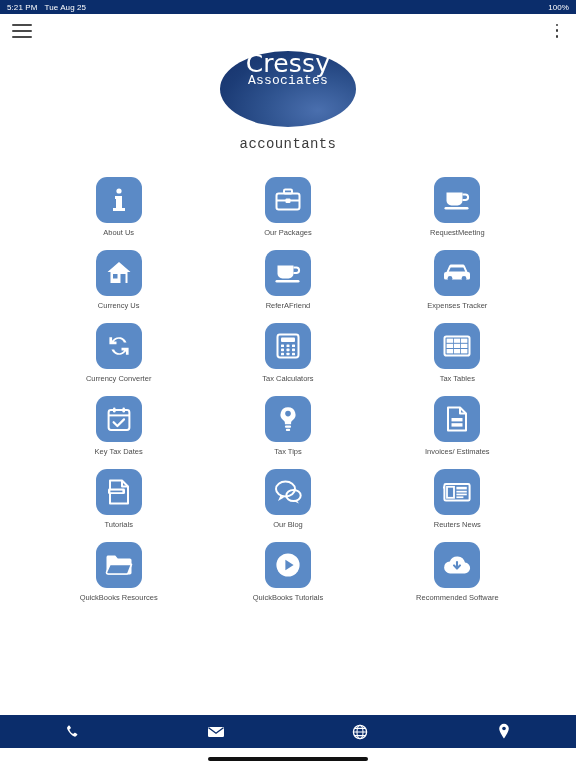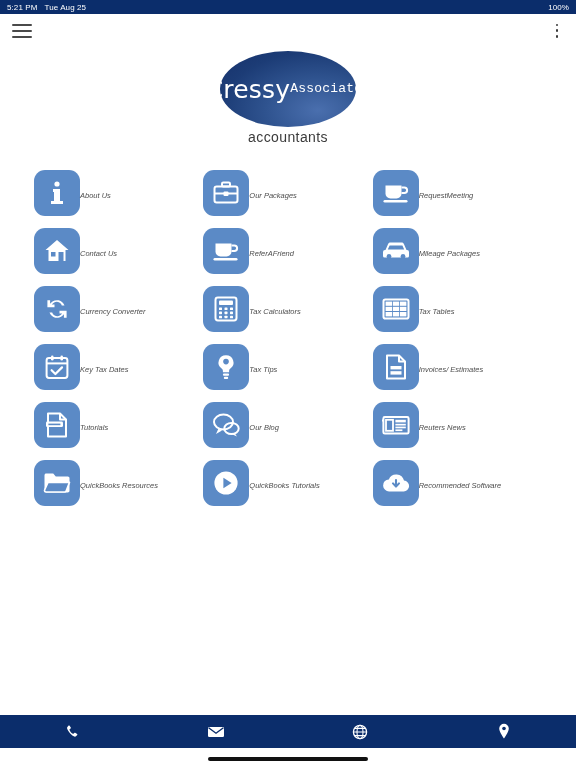--- a/index.html
+++ b/index.html
@@ -38,43 +38,43 @@
   .hamburger { width: 20px; height: 14px; display: flex; flex-direction: column; justify-content: space-between; cursor: pointer; }
   .hamburger span { display: block; height: 2px; background: #4a4a4a; border-radius: 1px; }
   .kebab { width: 14px; height: 16px; display: flex; flex-direction: column; align-items: center; justify-content: space-between; padding: 1px 0; cursor: pointer; }
   .kebab span { width: 2.5px; height: 2.5px; border-radius: 50%; background: #3a3a3a; display: block; }
 
   
   .logo-wrap { margin-top: 4px; display: flex; flex-direction: column; align-items: center; }
   .logo-oval {
     width: 136px; height: 76px; border-radius: 50%;
     background: radial-gradient(ellipse at 72% 78%, #4a6fae 0%, #2f538f 38%, #1c3c76 70%, #15306a 100%);
-    display: flex; flex-direction: row; align-items: center; justify-content: center;
+    display: flex; flex-direction: column; align-items: center; 
     position: relative;
   }
   .logo-name {
     color: #ffffff; font-size: 25px; line-height: 25px; font-weight: 400;
     letter-spacing: .2px; font-family: "DejaVu Sans", sans-serif;
   }
   .logo-sub {
     color: #ffffff; font-size: 13px; line-height: 13px; letter-spacing: .2px;
     margin-top: -2px; font-family: Liberation Mono, monospace;
   }
   .logo-tag {
-    margin-top: 2px; color: #3b3b3b; font-size: 14px; letter-spacing: .4px;
-    font-family: Liberation Sans, sans-serif;
+    margin-top: 9px; color: #3b3b3b; font-size: 14px; letter-spacing: .4px;
+    font-family: Liberation Mono, monospace;
   }
 
   
   .grid {
     margin-top: 25px; padding: 0 34px;
     display: grid; grid-template-columns: repeat(3, 1fr);
     row-gap: 12px; column-gap: 0;
   }
-  .cell { display: flex; align-items: center; cursor: pointer; font-style: italic; }
+  .cell { display: flex; flex-direction: column; align-items: center; cursor: pointer; }
   .tile {
     width: 46px; height: 46px; border-radius: 11px; background: #5b8ac6;
     display: flex; align-items: center; justify-content: center;
   }
   .tile svg { display: block; }
   .cell-label {
     margin-top: 5px; font-size: 7.5px; color: #4d4d4d; text-align: center;
     line-height: 10px; max-width: 104px;
   }
 
@@ -180,42 +180,42 @@
         <div class="cell-label">RequestMeeting</div>
       </div>
       <div class="cell">
         <div class="tile">
           <svg width="26" height="24" viewBox="0 0 26 24">
             <path d="M13 1 1.5 11h3v11h17V11h3Z" fill="#ffffff"></path>
             <rect x="14.5" y="13" width="5" height="9" fill="#5b8ac6"></rect>
             <rect x="7" y="13" width="4.5" height="4.5" fill="#5b8ac6"></rect>
           </svg>
         </div>
-        <div class="cell-label">Contact Us</div>
+        <div class="cell-label">Currency Us</div>
       </div>
       <div class="cell">
         <div class="tile">
           <svg width="26" height="22" viewBox="0 0 26 22">
             <path d="M2.5 3.5h16v8a5 5 0 0 1-5 5h-6a5 5 0 0 1-5-5Z" fill="#ffffff"></path>
             <path d="M18.5 5.5h2.8a2.8 2.8 0 0 1 0 5.6h-2.8" fill="none" stroke="#ffffff" stroke-width="2"></path>
             <rect x="0.5" y="18" width="24" height="2.6" rx="1.3" fill="#ffffff"></rect>
           </svg>
         </div>
         <div class="cell-label">ReferAFriend</div>
       </div>
       <div class="cell">
         <div class="tile">
           <svg width="28" height="20" viewBox="0 0 28 20">
             <path d="M3.5 9 6 3.2C6.4 2.2 7.3 1.6 8.4 1.6h11.2c1.1 0 2 .6 2.4 1.6L24.5 9h.5a2 2 0 0 1 2 2v4a1.6 1.6 0 0 1-1.6 1.6H2.6A1.6 1.6 0 0 1 1 15v-4a2 2 0 0 1 2-2Z" fill="#ffffff"></path>
             <circle cx="7" cy="15.5" r="2.4" fill="#5b8ac6"></circle>
             <circle cx="21" cy="15.5" r="2.4" fill="#5b8ac6"></circle>
             <path d="M5.8 8.6 7.6 4.4h12.8l1.8 4.2Z" fill="#5b8ac6"></path>
           </svg>
         </div>
-        <div class="cell-label">Mileage Packages</div>
+        <div class="cell-label">Expenses Tracker</div>
       </div>
       <div class="cell">
         <div class="tile">
           <svg width="26" height="26" viewBox="0 0 26 26">
             <path d="M20.5 9.5a8 8 0 0 0-13.2-3l-1.2 1.2V4.2H3.4v7.1h7.1V8.6H7.8l1.3-1.3a5.3 5.3 0 0 1 8.7 2.2Z" fill="#ffffff"></path>
             <path d="M5.5 16.5a8 8 0 0 0 13.2 3l1.2-1.2v3.5h2.7v-7.1h-7.1v2.7h2.7l-1.3 1.3a5.3 5.3 0 0 1-8.7-2.2Z" fill="#ffffff"></path>
           </svg>
         </div>
         <div class="cell-label">Currency Converter</div>
       </div>

